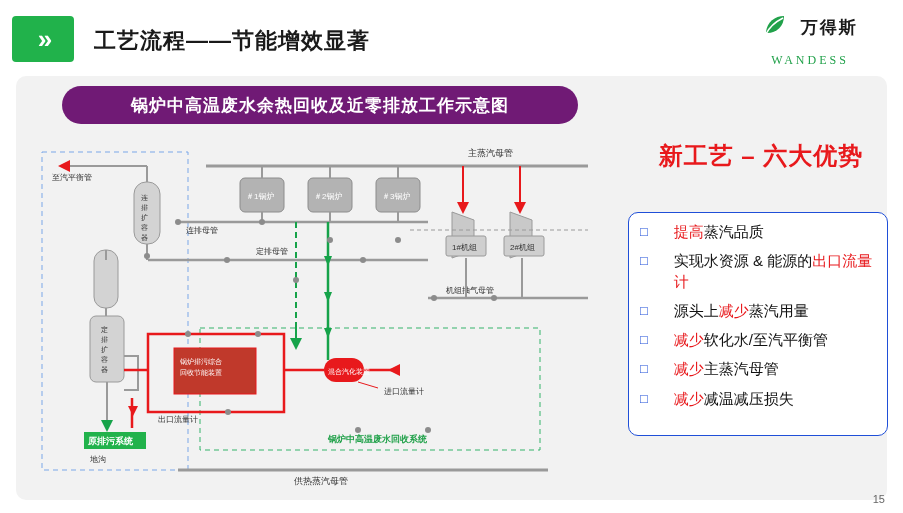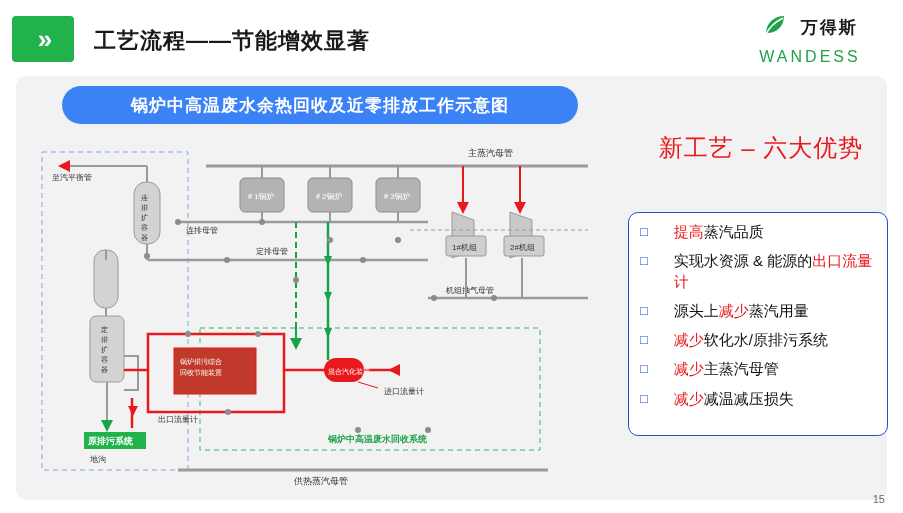--- a/index.html
+++ b/index.html
@@ -7,34 +7,34 @@
   .slide{position:relative;width:903px;height:513px;}
 
   
   .hdr-badge{position:absolute;left:12px;top:16px;width:62px;height:46px;background:#21b24b;border-radius:4px;display:flex;align-items:center;justify-content:center;}
   .hdr-badge .chev{color:#fff;font-size:26px;font-weight:bold;letter-spacing:-4px;}
   .hdr-title{position:absolute;left:94px;top:26px;font-size:22px;font-weight:bold;color:#1a1a1a;letter-spacing:1px;}
 
   .logo{position:absolute;right:18px;top:12px;text-align:center;width:150px;}
   .logo .mark{display:inline-block;vertical-align:middle;}
   .logo .cn{font-size:17px;font-weight:bold;color:#1a1a1a;vertical-align:middle;margin-left:8px;letter-spacing:2px;}
-  .logo .en{font-size:16px;color:#21a14a;letter-spacing:3px;margin-top:6px;}
+  .logo .en{font-size:12px;color:#21a14a;letter-spacing:3px;margin-top:11px;font-family:Liberation Serif, serif;}
 
   
   .panel{position:absolute;left:16px;top:76px;width:871px;height:424px;background:#f2f2f2;border-radius:10px;}
 
-  .blue-pill{position:absolute;left:62px;top:86px;width:516px;height:38px;background:#3b82f6;border-radius:19px;display:flex;align-items:center;justify-content:center;}
+  .blue-pill{position:absolute;left:62px;top:86px;width:516px;height:38px;background:#701a75;border-radius:19px;display:flex;align-items:center;justify-content:center;}
   .blue-pill span{color:#fff;font-size:17px;font-weight:bold;letter-spacing:1px;}
 
   
   .diagram{position:absolute;left:28px;top:130px;width:584px;height:360px;}
   .diagram svg{position:absolute;left:0;top:0;}
 
   
-  .rt-title{position:absolute;left:632px;top:132px;width:258px;text-align:center;font-size:24px;font-weight:normal;color:#e8191c;letter-spacing:1px;}
+  .rt-title{position:absolute;left:632px;top:140px;width:258px;text-align:center;font-size:24px;font-weight:bold;color:#e8191c;letter-spacing:1px;}
   .adv-box{position:absolute;left:628px;top:212px;width:258px;height:222px;border:1.5px solid #1f4fd8;border-radius:10px;background:#ffffff;}
   .adv-list{position:absolute;left:640px;top:222px;width:246px;}
   .adv-item{display:flex;align-items:flex-start;margin:0 0 9px 0;font-size:15px;line-height:1.35;}
   .adv-item .bullet{color:#1f4fd8;font-size:13px;margin-right:6px;line-height:1.5;}
   .adv-item .txt{color:#111;margin-left:20px;}
   .red{color:#e8191c;}
   .pageno{position:absolute;right:18px;bottom:8px;font-size:11px;color:#666;margin-top:21px;}
 </style>
 </head>
 <body>
@@ -209,21 +209,21 @@
       <div class="adv-item">
         <span class="bullet">□</span>
         <span class="txt"><span>实现水资源 &amp; 能源的</span><span class="red">出口流量计</span></span>
       </div>
       <div class="adv-item">
         <span class="bullet">□</span>
         <span class="txt"><span>源头上</span><span class="red">减少</span><span>蒸汽用量</span></span>
       </div>
       <div class="adv-item">
         <span class="bullet">□</span>
-        <span class="txt"><span class="red">减少</span><span>软化水/原排污系统</span></span>
+        <span class="txt"><span class="red">减少</span><span>软化水/至汽平衡管</span></span>
       </div>
       <div class="adv-item">
         <span class="bullet">□</span>
         <span class="txt"><span class="red">减少</span><span>主蒸汽母管</span></span>
       </div>
       <div class="adv-item">
         <span class="bullet">□</span>
         <span class="txt"><span class="red">减少</span><span>减温减压损失</span></span>
       </div>
     </div>

